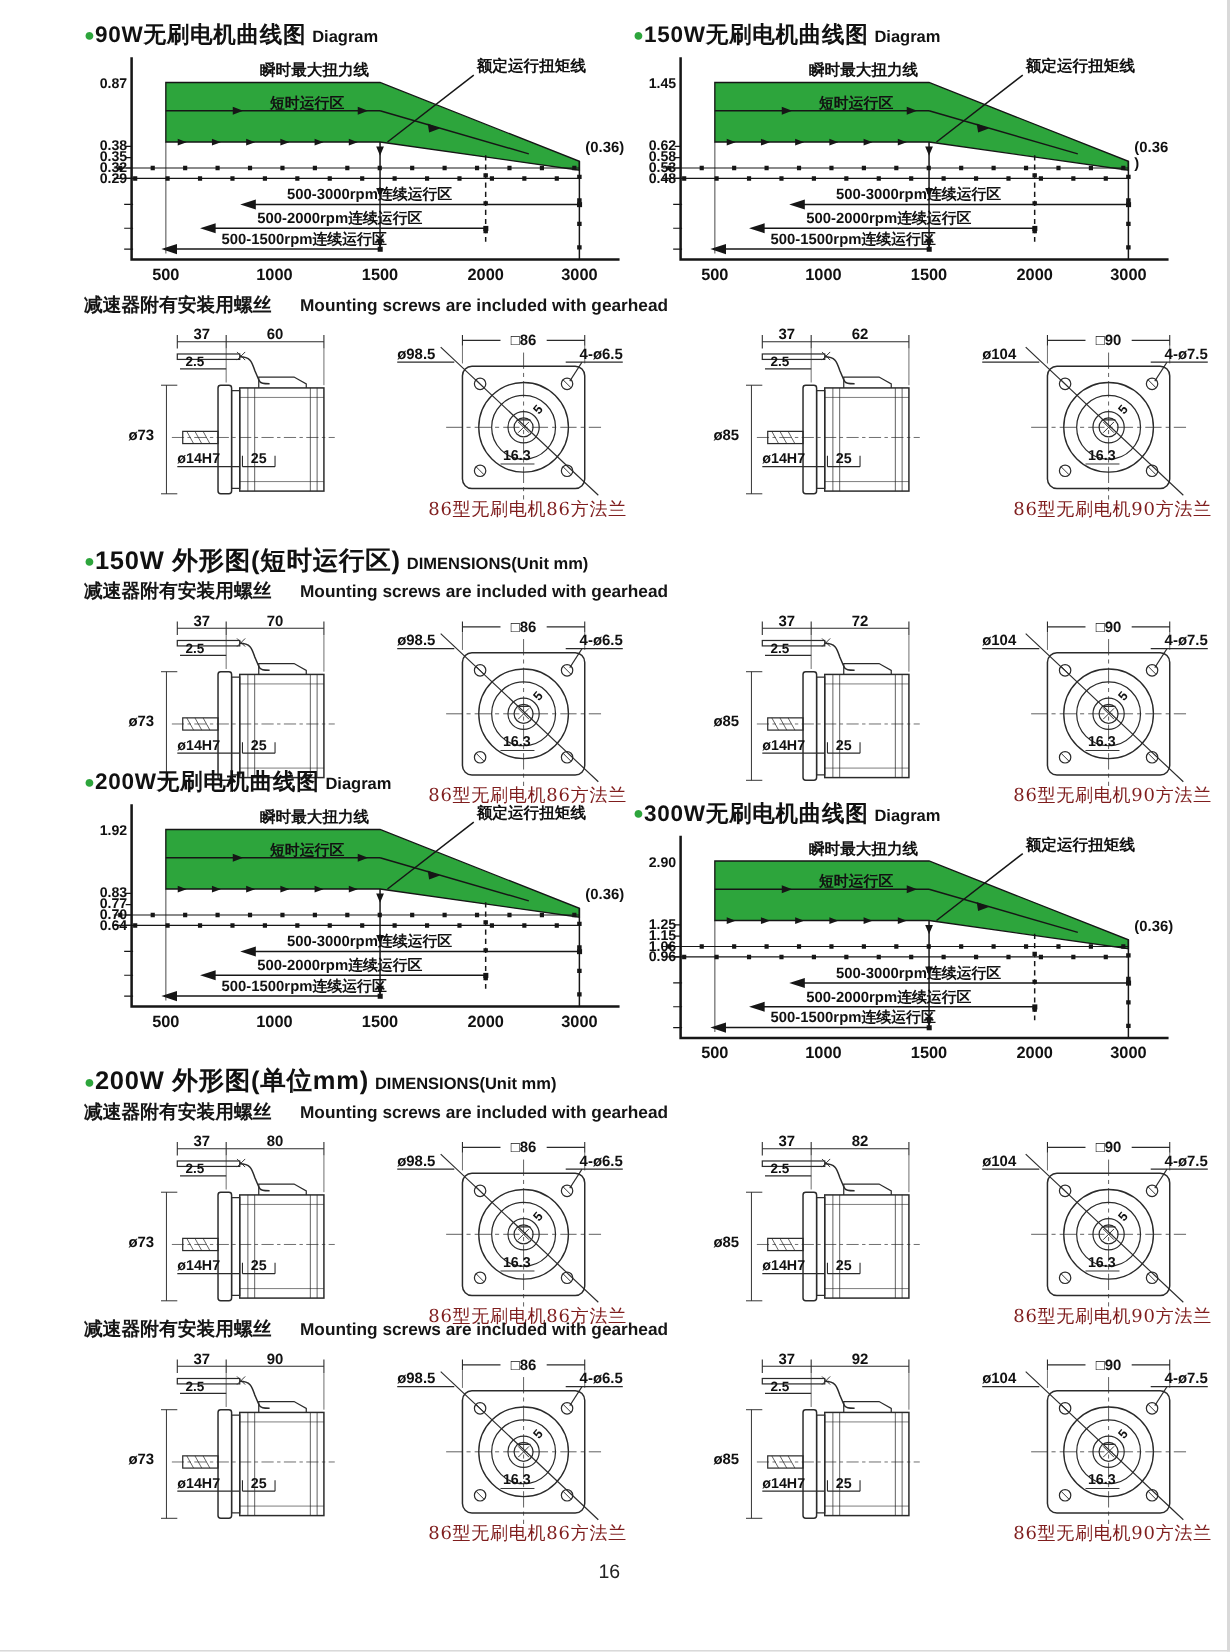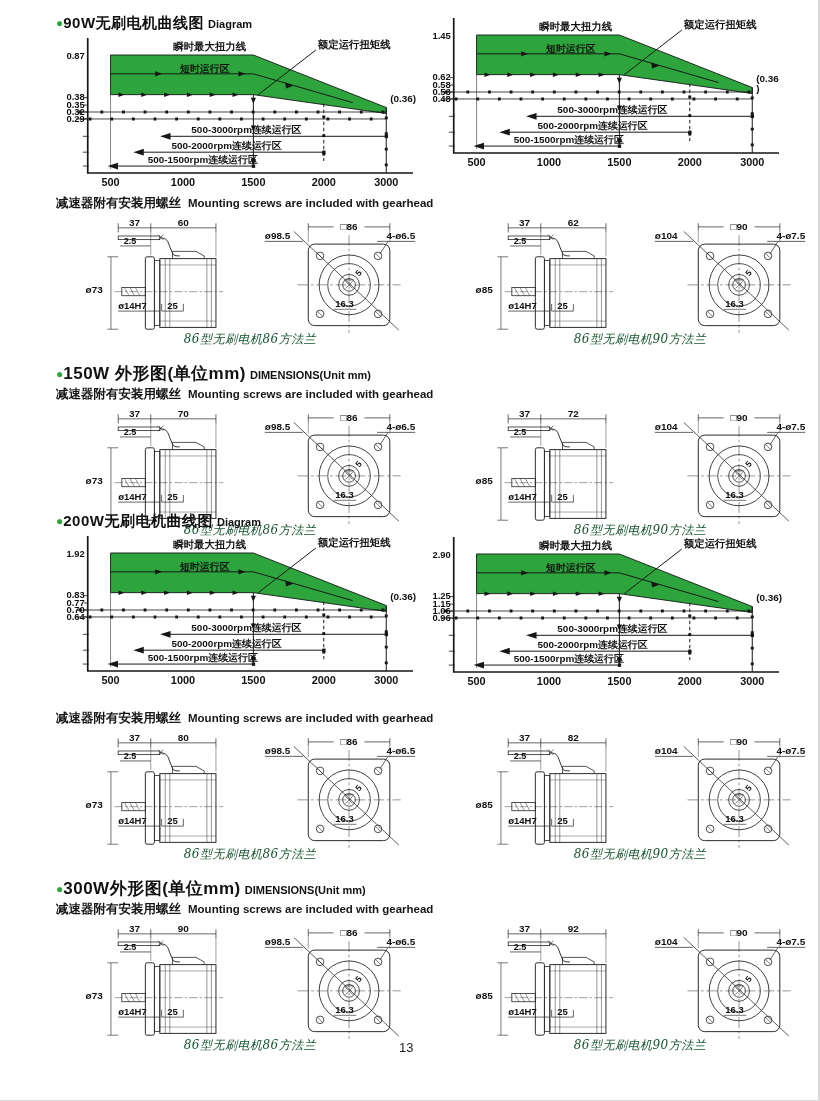--- a/index.html
+++ b/index.html
@@ -11,30 +11,30 @@
   .chart-sec .head{white-space:nowrap;margin:0 0 1px 0;}
   .bullet{color:var(--green,#2da53c);font-size:12px;vertical-align:1px;}
   .chart-sec .cn{font-size:15px;font-weight:bold;color:#111;letter-spacing:0.5px;}
   .chart-sec .en{font-size:11px;font-weight:bold;color:#111;margin-left:4px;}
   .chart-svg{width:362px;height:159px;display:block;}
   
   .dim-sec .head{white-space:nowrap;}
   .dim-sec .cn{font-size:17px;font-weight:bold;color:#111;letter-spacing:0.5px;}
   .dim-sec .en{font-size:11px;font-weight:bold;color:#111;margin-left:4px;}
   .dim-sec .note{font-size:12.5px;font-weight:bold;color:#161616;margin-top:1px;}
-  .note .en2{font-size:11.5px;margin-left:7px;}
+  .note .en2{font-size:11.5px;margin-left:19px;}
   .pairs{display:flex;margin-top:3px;}
   .pair{width:336px;}
   .pair.p-left{margin-left:26px;}
   .pair.p-right{margin-left:54px;}
   .drawings{display:flex;align-items:flex-start;}
   svg.side{width:181px;height:118px;display:block;}
   svg.flange{width:154px;height:118px;display:block;}
-  .caption{text-align:center;font-family:"DejaVu Serif","Liberation Serif",serif;
-           font-size:12px;color:#14532d;margin-top:-2px;letter-spacing:0.5px;font-style:italic;}
+  .caption{text-align:right;font-family:"DejaVu Serif","Liberation Serif",serif;
+           font-size:12px;color:#7f1d1d;margin-top:-2px;letter-spacing:0.5px;}
   .pagenum{position:absolute;left:399px;top:1040px;font-size:13px;color:#222;}
   svg text{fill:#111;}
 </style>
 </head>
 <body>
 
 <div class="page">
   <div class="slot" style="left:56px;top:14px;width:364px;">
   <div class="chart-sec">
     <div class="head">
@@ -110,20 +110,23 @@
         <text x="128" y="153.5" font-size="11" text-anchor="middle">1000</text>
         <text x="199" y="153.5" font-size="11" text-anchor="middle">1500</text>
         <text x="270" y="153.5" font-size="11" text-anchor="middle">2000</text>
         <text x="333" y="153.5" font-size="11" text-anchor="middle">3000</text>
       </g>
     </svg>
   </div>
 </div>
   <div class="slot" style="left:422px;top:14px;width:364px;">
   <div class="chart-sec">
+    <div class="head">
+      <span class="bullet">●</span><span class="cn">150W无刷电机曲线图</span><span class="en">Diagram</span>
+    </div>
     <svg class="chart-svg" viewBox="0 0 365 160">
 
       <g stroke="#161616" fill="none">
         <path d="M32,4 V140 H360" stroke-width="1.7"></path>
         <path d="M55,61 V136" stroke="#777" stroke-width="0.9"></path>
         <path d="M27,103 H33 M27,119 H33 M27,133 H33 M28,64 H32 M28,71.5 H32 M28,78.5 H32 M28,85.5 H32" stroke-width="0.8"></path>
       </g>
 
       <polygon points="55,21 199,21 333,74 333,80 199,61 55,61" fill="#2da53c" stroke="#161616" stroke-width="0.9"></polygon>
 
@@ -345,21 +348,21 @@
     </div>
     <div class="caption">86型无刷电机90方法兰</div>
   </div>
 </div>
     </div>
   </div>
 </div>
   <div class="slot" style="left:56px;top:362px;width:760px;">
   <div class="dim-sec">
     <div class="head">
-      <span class="bullet">●</span><span class="cn">150W 外形图(单位mm)</span><span class="en">DIMENSIONS(Unit mm)</span>
+      <span class="bullet">●</span><span class="cn">150W 外形图(短时运行区)</span><span class="en">DIMENSIONS(Unit mm)</span>
     </div>
     <div class="note">
       <span>减速器附有安装用螺丝</span><span class="en2">Mounting screws are included with gearhead</span>
     </div>
     <div class="pairs">
       <div class="pair-slot-left">
   <div class="pair p-left">
     <div class="drawings">
       <svg class="side" viewBox="0 0 200 130">
         <g stroke="#2b2b2b" fill="none">
@@ -584,20 +587,23 @@
         <text x="128" y="153.5" font-size="11" text-anchor="middle">1000</text>
         <text x="199" y="153.5" font-size="11" text-anchor="middle">1500</text>
         <text x="270" y="153.5" font-size="11" text-anchor="middle">2000</text>
         <text x="333" y="153.5" font-size="11" text-anchor="middle">3000</text>
       </g>
     </svg>
   </div>
 </div>
   <div class="slot" style="left:422px;top:533px;width:364px;">
   <div class="chart-sec">
+    <div class="head">
+      <span class="bullet">●</span><span class="cn">300W无刷电机曲线图</span><span class="en">Diagram</span>
+    </div>
     <svg class="chart-svg" viewBox="0 0 365 160">
 
       <g stroke="#161616" fill="none">
         <path d="M32,4 V140 H360" stroke-width="1.7"></path>
         <path d="M55,61 V136" stroke="#777" stroke-width="0.9"></path>
         <path d="M27,103 H33 M27,119 H33 M27,133 H33 M28,64 H32 M28,71.5 H32 M28,78.5 H32 M28,85.5 H32" stroke-width="0.8"></path>
       </g>
 
       <polygon points="55,21 199,21 333,74 333,80 199,61 55,61" fill="#2da53c" stroke="#161616" stroke-width="0.9"></polygon>
 
@@ -661,20 +667,23 @@
         <text x="128" y="153.5" font-size="11" text-anchor="middle">1000</text>
         <text x="199" y="153.5" font-size="11" text-anchor="middle">1500</text>
         <text x="270" y="153.5" font-size="11" text-anchor="middle">2000</text>
         <text x="333" y="153.5" font-size="11" text-anchor="middle">3000</text>
       </g>
     </svg>
   </div>
 </div>
   <div class="slot" style="left:56px;top:709px;width:760px;">
   <div class="dim-sec">
+    <div class="head">
+      <span class="bullet">●</span><span class="cn">200W 外形图(单位mm)</span><span class="en">DIMENSIONS(Unit mm)</span>
+    </div>
     <div class="note">
       <span>减速器附有安装用螺丝</span><span class="en2">Mounting screws are included with gearhead</span>
     </div>
     <div class="pairs">
       <div class="pair-slot-left">
   <div class="pair p-left">
     <div class="drawings">
       <svg class="side" viewBox="0 0 200 130">
         <g stroke="#2b2b2b" fill="none">
           <path d="M40,9 V19 M76,9 V19 M148,9 V19" stroke-width="0.8"></path>
@@ -818,23 +827,20 @@
       </svg>
     </div>
     <div class="caption">86型无刷电机90方法兰</div>
   </div>
 </div>
     </div>
   </div>
 </div>
   <div class="slot" style="left:56px;top:877px;width:760px;">
   <div class="dim-sec">
-    <div class="head">
-      <span class="bullet">●</span><span class="cn">300W外形图(单位mm)</span><span class="en">DIMENSIONS(Unit mm)</span>
-    </div>
     <div class="note">
       <span>减速器附有安装用螺丝</span><span class="en2">Mounting screws are included with gearhead</span>
     </div>
     <div class="pairs">
       <div class="pair-slot-left">
   <div class="pair p-left">
     <div class="drawings">
       <svg class="side" viewBox="0 0 200 130">
         <g stroke="#2b2b2b" fill="none">
           <path d="M40,9 V19 M76,9 V19 M148,9 V19" stroke-width="0.8"></path>
@@ -976,14 +982,14 @@
           <text x="90" y="101" font-size="10.5" text-anchor="middle">16.3</text>
         </g>
       </svg>
     </div>
     <div class="caption">86型无刷电机90方法兰</div>
   </div>
 </div>
     </div>
   </div>
 </div>
-  <div class="pagenum">13</div>
+  <div class="pagenum">16</div>
 </div>
 
 </body></html>

